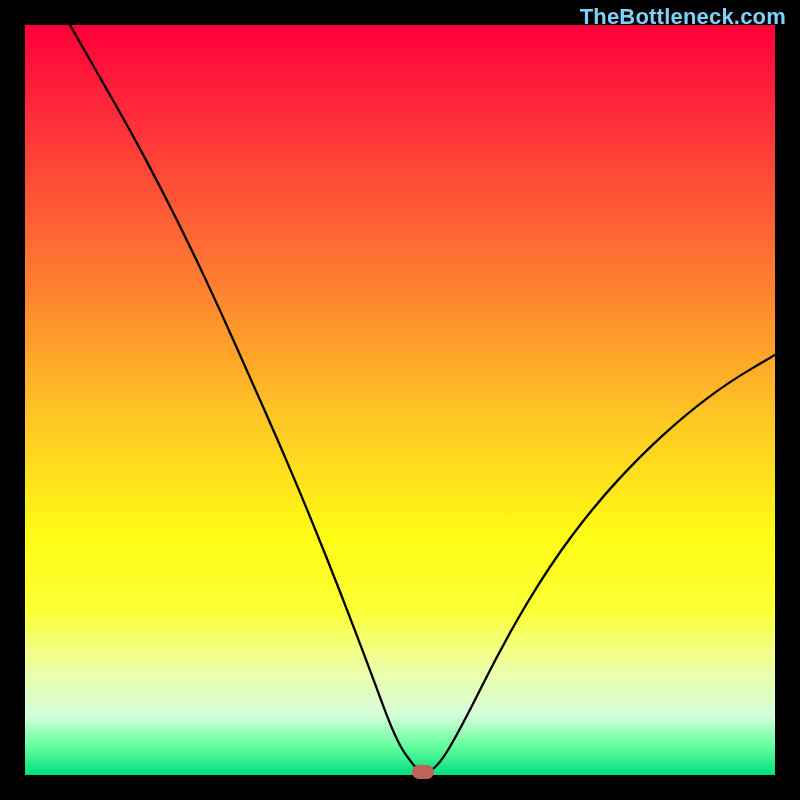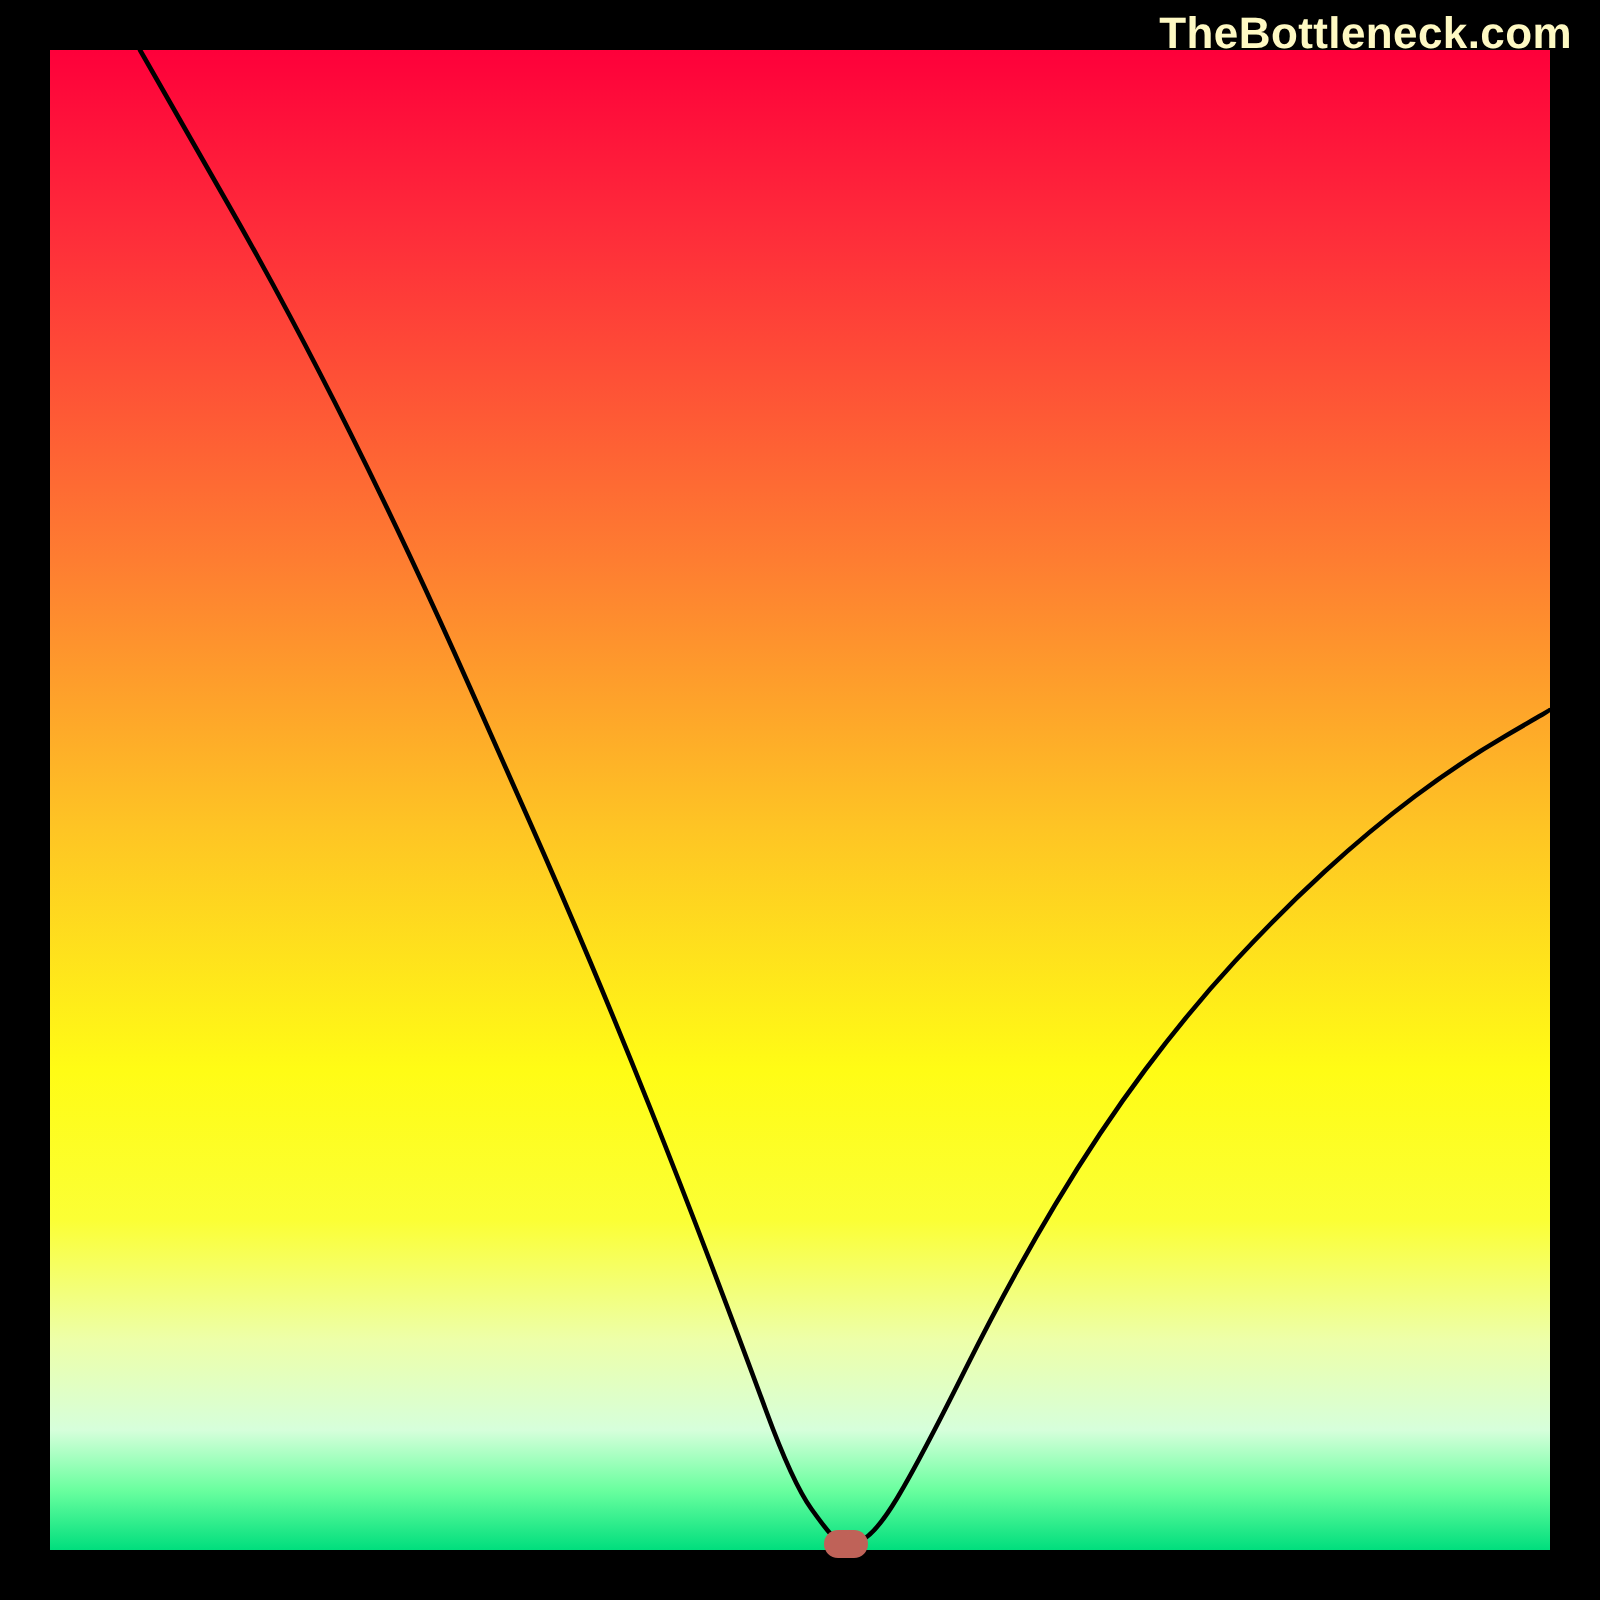--- a/index.html
+++ b/index.html
@@ -1,20 +1,20 @@
 <!DOCTYPE html>
 <html><head>
 <meta charset="utf-8">
 <style>
 html, body { margin: 0; padding: 0; }
 body { width: 800px; height: 800px; position: relative; background: #000; font-family: Arial, Helvetica, sans-serif; }
 .plot-wrap { position: absolute; inset: 0; }
 .plot-area { position: absolute; left: 25px; top: 25px; width: 750px; height: 750px; background: #fff; }
 .gradient { position: absolute; inset: 0; background: linear-gradient(to bottom, #fe003a 0%, #fe2c3a 12%, #fe7d31 34%, #fec524 52%, #fffc15 68%, #fbff35 78%, #edffa9 86%, #d6ffdb 92%, #6aff9f 96%, #00de7d 100%); }
-.watermark { position: absolute; top: 4px; right: 14px; color: #fef9c3; font-size: 22px; font-weight: 600; letter-spacing: 0.2px; z-index: 3; }
+.watermark { position: absolute; top: 4px; right: 14px; color: #7dd3fc; font-size: 22px; font-weight: 600; letter-spacing: 0.2px; z-index: 3; }
 svg.curve { position: absolute; inset: 0; z-index: 2; }
 .marker { position: absolute; width: 22px; height: 14px; border-radius: 7px; background: #bf6258; z-index: 2; transform: translate(-50%, -50%); }
 </style>
 </head>
 <body>
 
 <div class="plot-wrap">
   <div class="plot-area">
     <div class="gradient"></div>
     <svg class="curve" viewBox="0 0 750 750" preserveAspectRatio="none">

